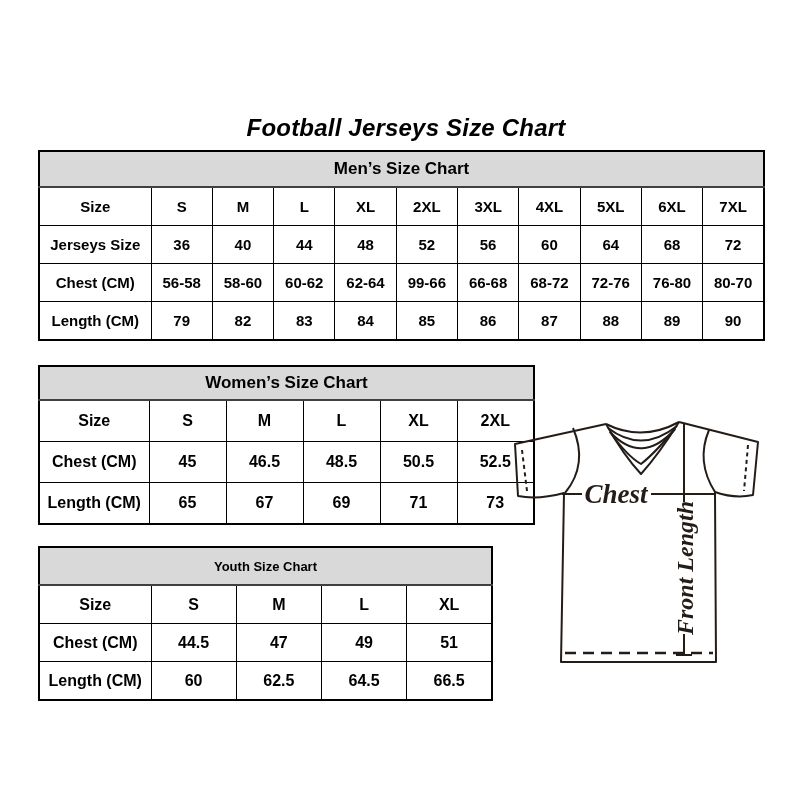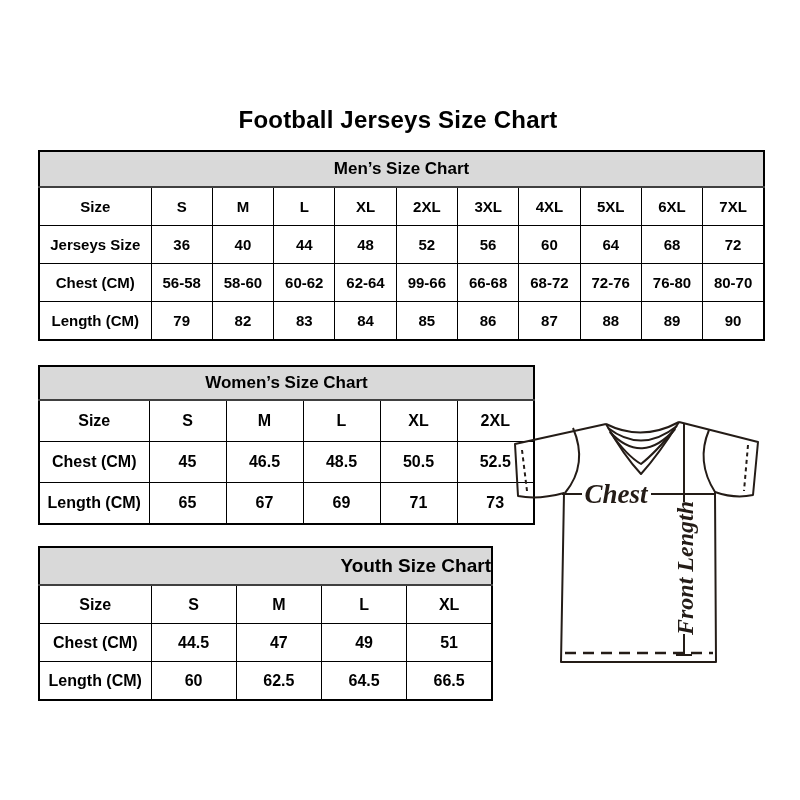--- a/index.html
+++ b/index.html
@@ -1,23 +1,24 @@
 <!DOCTYPE html>
 <html><head>
 <meta charset="utf-8">
 <style>
   html,body{margin:0;padding:0;background:#ffffff;}
   .canvas{
     position:relative;width:800px;height:800px;background:#ffffff;
     font-family:"Liberation Sans",sans-serif;color:#000;overflow:hidden;
   }
   .page-title{
-    position:absolute;top:98px;left:0;width:780px;margin:8px;
+    position:absolute;top:98px;left:0;width:780px;margin:16px;
     text-align:center;font-size:24px;font-weight:bold;color:#000;
     letter-spacing:0.2px;
+    font-style:italic;
   }
   .tbl{position:absolute;}
   .tbl table{
     border-collapse:collapse;table-layout:fixed;width:100%;
     border:2px solid #000;
   }
   .tbl td{
     border:1.5px solid #000;text-align:center;vertical-align:middle;
     font-weight:bold;font-size:15px;color:#000;padding:0;overflow:hidden;
   }
@@ -25,21 +26,21 @@
     background:#d9d9d9;font-size:17px;border-bottom:2px solid #404040;
   }
   .tbl-mens{left:38px;top:150px;width:727px;}
   .tbl-mens td{height:37px;}
   .tbl-mens td.title-cell{height:34px;}
   .tbl-womens{left:38px;top:365px;width:497px;}
   .tbl-womens td{height:40px;font-size:16px;}
   .tbl-womens td.title-cell{height:32px;font-size:17px;}
   .tbl-youth{left:38px;top:546px;width:455px;}
   .tbl-youth td{height:37px;font-size:16px;}
-  .tbl-youth td.title-cell{height:36px;font-size:19px;text-align:right;}
+  .tbl-youth td.title-cell{height:36px;font-size:13px;}
   .jersey-svg{position:absolute;left:505px;top:404px;}
   .dlabel{
     font-family:"Liberation Serif","DejaVu Serif",serif;
     font-style:italic;font-weight:bold;fill:#241c17;
   }
 </style>
 </head>
 <body>
 
 <div class="canvas">

